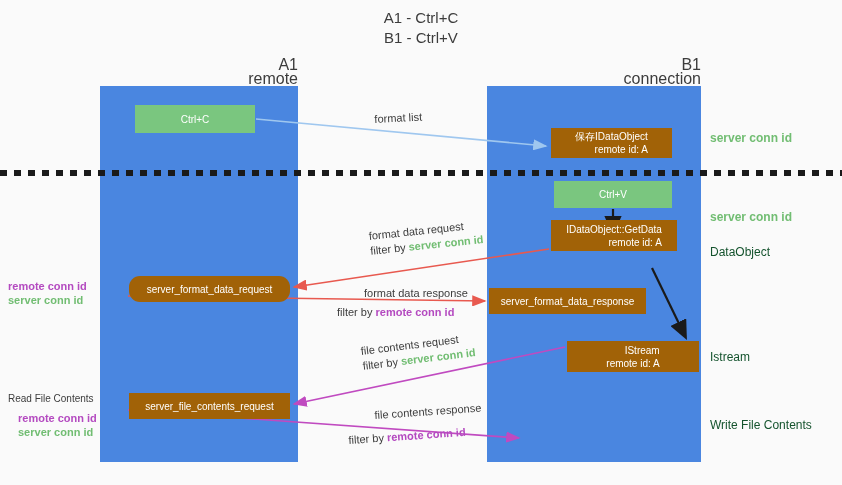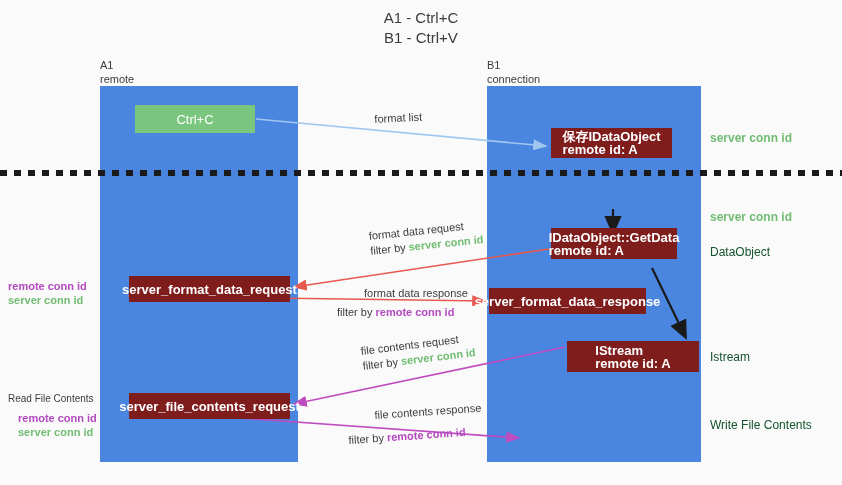--- a/index.html
+++ b/index.html
@@ -22,58 +22,58 @@
     left: 0; top: 8px; width: 842px;
     text-align: center;
     font-size: 15px;
     color: #3c3c3c;
     line-height: 20px;
     white-space: pre-line;
   }
 
   
   .col-caption {
-    text-align: left;
-    font-size: 11px;
+    text-align: right;
+    font-size: 16px;
     color: #3c3c3c;
     line-height: 14px;
     white-space: pre-line;
   }
   #cap-a1 { left: 100px; top: 58px; width: 198px; }
   #cap-b1 { left: 487px; top: 58px; width: 214px; }
 
   
   .panel {
     background: #4a86e0;
   }
   #panel-a1 { left: 100px; top: 86px; width: 198px; height: 376px; }
   #panel-b1 { left: 487px; top: 86px; width: 214px; height: 376px; }
 
   
   .node {
     display: flex;
     align-items: center;
     justify-content: center;
-    text-align: left;
+    text-align: right;
     color: #ffffff;
-    font-size: 13px;
+    font-size: 10px;
     line-height: 13px;
     white-space: pre-line;
     box-sizing: border-box;
     padding: 2px 8px;
   }
   .node.green  { background: #7ac67f; }
-  .node.orange { background: #7f1d1d; font-weight: bold; }
+  .node.orange { background: #a16207; }
 
   #n-ctrlc   { left: 135px; top: 105px; width: 120px; height: 28px; }
   #n-save    { left: 551px; top: 128px; width: 121px; height: 30px; }
   #n-ctrlv   { left: 554px; top: 181px; width: 118px; height: 27px; }
-  #n-getdata { left: 551px; top: 228px; width: 126px; height: 31px; }
+  #n-getdata { left: 551px; top: 220px; width: 126px; height: 31px; }
   #n-istream { left: 567px; top: 341px; width: 132px; height: 31px; }
-  #n-sfdreq  { left: 129px; top: 276px; width: 161px; height: 26px; }
+  #n-sfdreq  { left: 129px; top: 276px; width: 161px; height: 26px; border-radius: 11px; }
   #n-sfdres  { left: 489px; top: 288px; width: 157px; height: 26px; }
   #n-sfcreq  { left: 129px; top: 393px; width: 161px; height: 26px; }
   #n-sfcres  { left: 523px; top: 425px; width: 161px; height: 26px; }
 
   
   .anno {
     font-size: 12px;
     color: #14532d;
     line-height: 14px;
     white-space: nowrap;
@@ -165,20 +165,21 @@
     <line x1="565" y1="347" x2="294" y2="404" stroke="#c04ac0" stroke-width="1.6" marker-end="url(#ah-purple)"></line>
 
     <line x1="128" y1="410" x2="519" y2="438" stroke="#c04ac0" stroke-width="1.6" marker-end="url(#ah-purple)"></line>
 
     <line x1="0" y1="173" x2="842" y2="173" stroke="#1a1a1a" stroke-width="6" stroke-dasharray="7 7"></line>
   </svg>
 
   <div class="abs node green" id="n-ctrlc">Ctrl+C</div>
   <div class="abs node orange" id="n-save">保存IDataObject
 remote id: A</div>
+  <div class="abs node green" id="n-ctrlv">Ctrl+V</div>
   <div class="abs node orange" id="n-getdata">IDataObject::GetData
 remote id: A</div>
   <div class="abs node orange" id="n-istream">IStream
 remote id: A</div>
   <div class="abs node orange" id="n-sfdreq">server_format_data_request</div>
   <div class="abs node orange" id="n-sfcreq">server_file_contents_request</div>
   <div class="abs node orange" id="n-sfdres">server_format_data_response</div>
 
   <div class="abs anno green-txt" id="a-serverconn1">server conn id</div>
   <div class="abs anno green-txt" id="a-serverconn2">server conn id</div>

